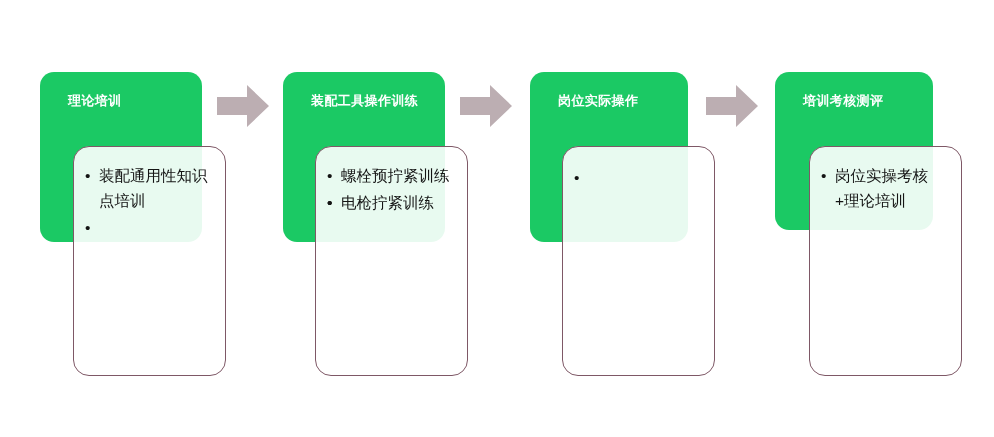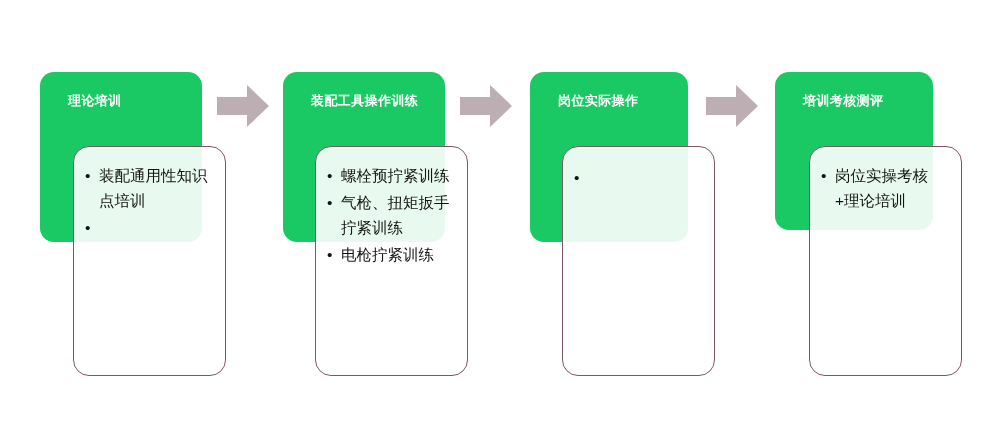--- a/index.html
+++ b/index.html
@@ -118,21 +118,20 @@
   </div>
   <div class="stage-card" style="left:315px; top:146px; width:153px; height:230px;">
     <div class="stage-card-inner">
       <ul class="bullet-list">
         <li class="bullet-item">
           <span class="dot">•</span>
           <span>螺栓预拧紧训练</span>
         </li>
         <li class="bullet-item">
           <span class="dot">•</span>
-          <span>气枪、扭矩扳手拧紧训练</span>
         </li>
         <li class="bullet-item">
           <span class="dot">•</span>
           <span>电枪拧紧训练</span>
         </li>
       </ul>
     </div>
   </div>
 
   <div class="flow-arrow" style="left:460px; top:85px;">

